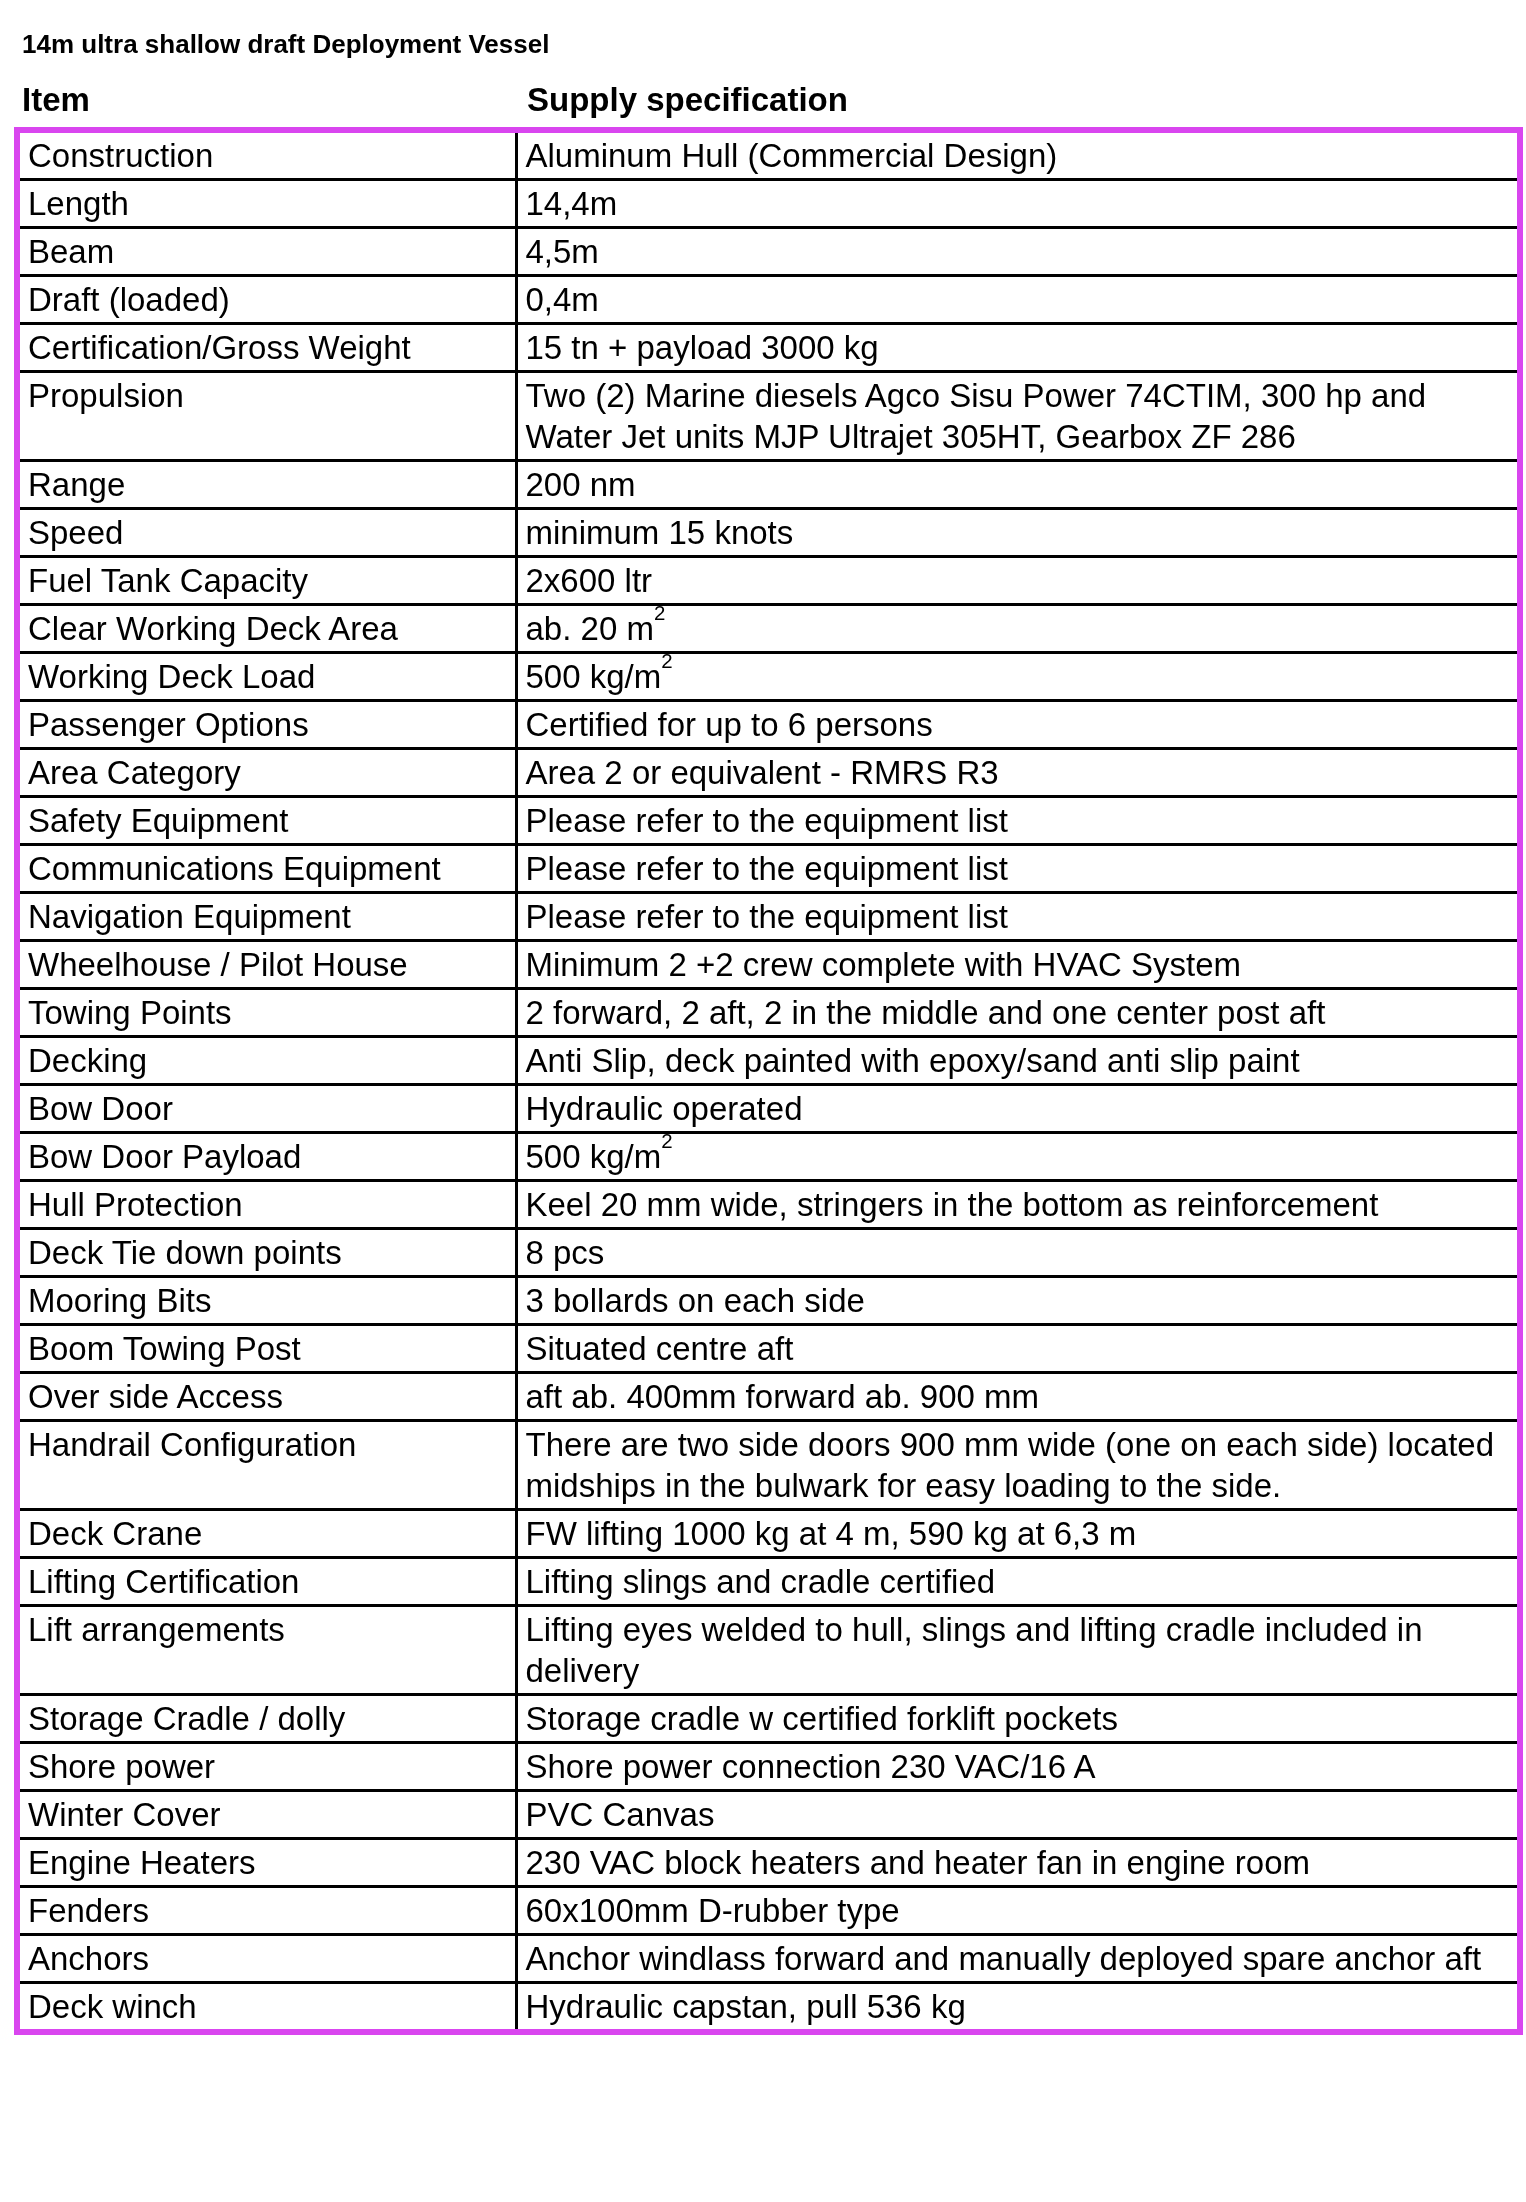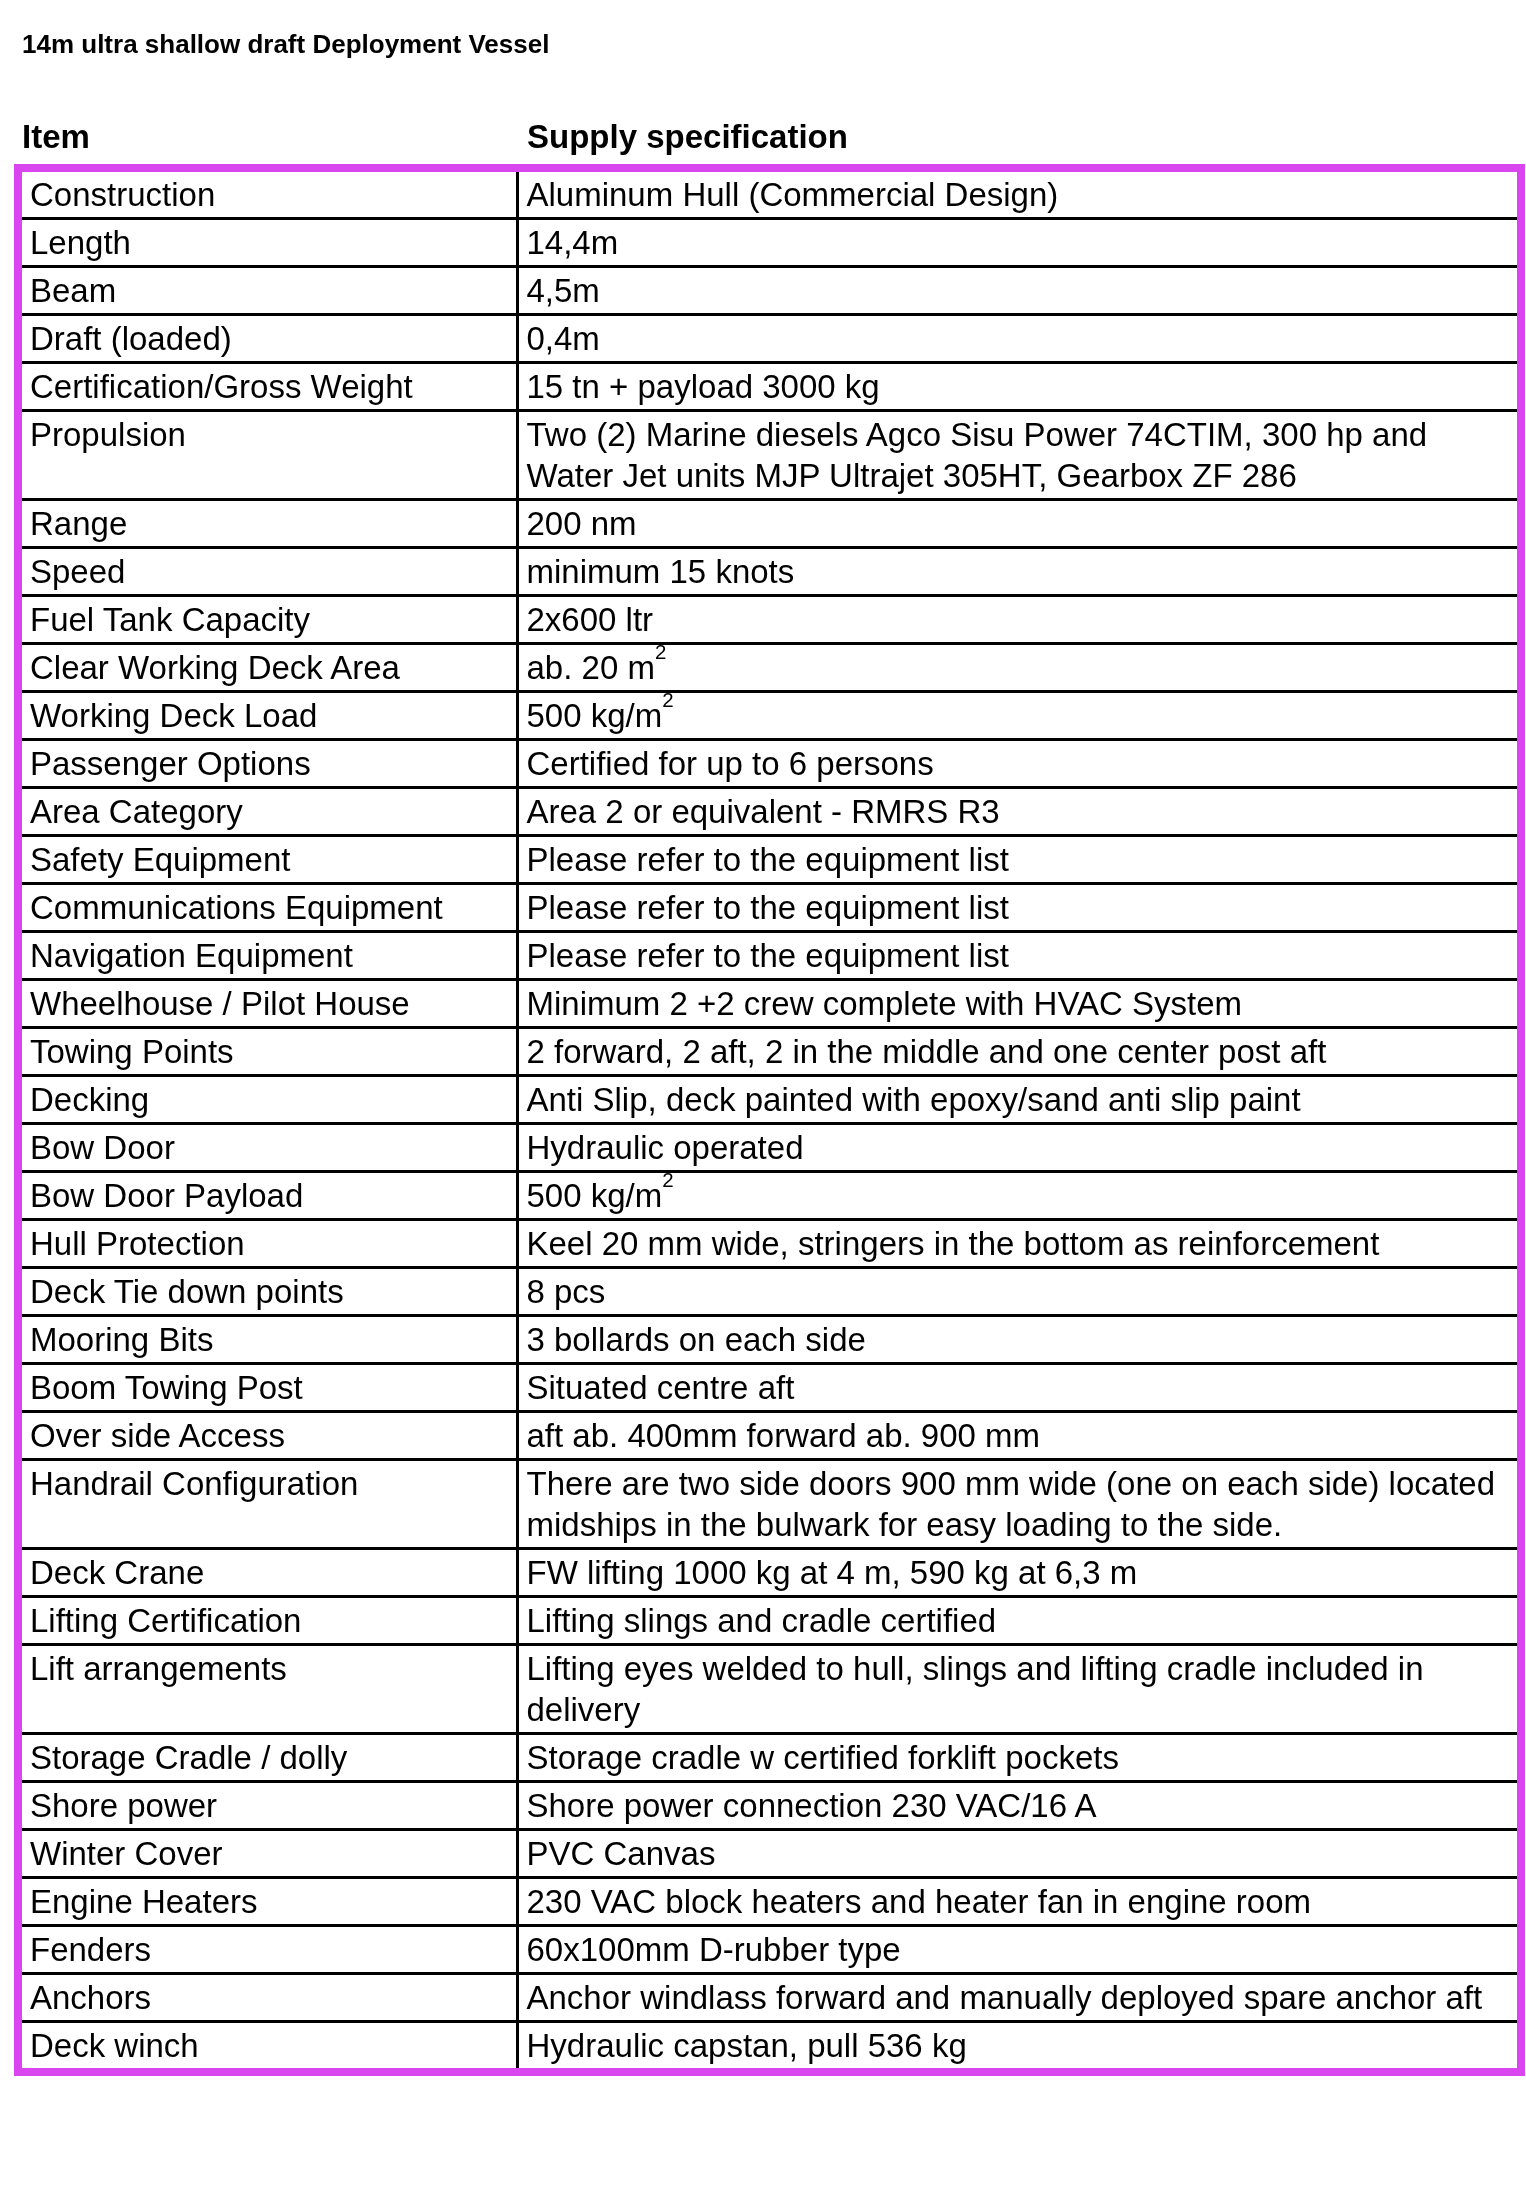--- a/index.html
+++ b/index.html
@@ -19,34 +19,34 @@
   }
   .doc-title {
     padding: 24px 0 0 22px;
     font-size: 26px;
     font-weight: bold;
     line-height: 40px;
     letter-spacing: 0;
   }
   .col-headers {
     position: relative;
-    margin-top: 53px;
+    margin-top: 16px;
     height: 40px;
     font-size: 33px;
     font-weight: bold;
     line-height: 40px;
   }
   .col-headers .h-item { position: absolute; left: 22px; top: 0; }
   .col-headers .h-spec { position: absolute; left: 527px; top: 0; }
   table.spec-table {
     margin: 7px 0 0 14px;
     width: 1503px;
     table-layout: fixed;
     border-collapse: collapse;
-    border: 8px solid #d946ef;
+    border: 6px solid #d946ef;
   }
   col.c1 { width: 499px; }
   col.c2 { width: 1004px; }
   td {
     border: 3px solid #000000;
     font-size: 33px;
     line-height: 41px;
     padding: 2px 8px 2px 8px;
     vertical-align: top;
     word-wrap: break-word;

